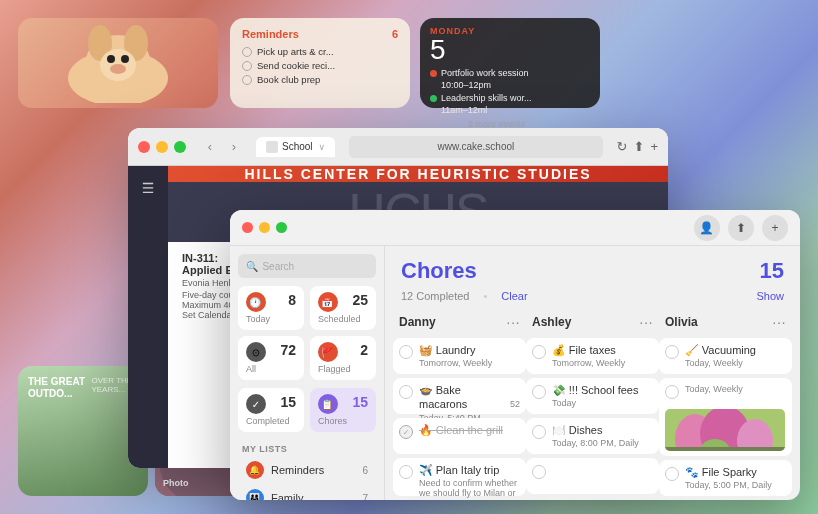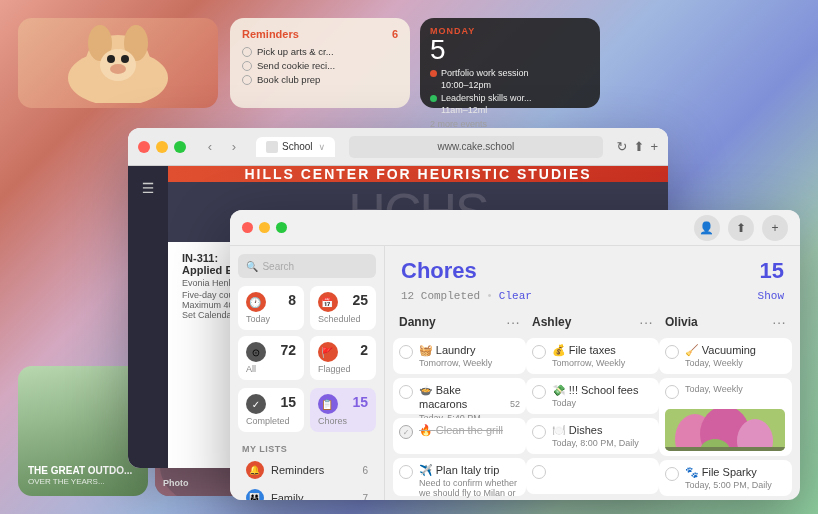--- a/index.html
+++ b/index.html
@@ -131,35 +131,36 @@
     .cal-event-dot.green { background: #30c060; }
     .cal-event-text {
       font-size: 9px;
       color: #eee;
       line-height: 1.3;
     }
     .cal-more {
       font-size: 9px;
       color: #aaa;
       margin-top: 2px;
+      margin-left: 38px;
     }
 
     
     .widget-outdoor {
       position: absolute;
       bottom: 18px;
       left: 18px;
       width: 130px;
       height: 130px;
       border-radius: 14px;
       background: linear-gradient(170deg, #b8d8b0, #608858);
       padding: 10px;
       z-index: 2;
       display: flex;
-      flex-direction: column;
+      flex-direction: row;
       justify-content: flex-end;
     }
     .widget-outdoor-title {
       font-size: 10px;
       font-weight: 700;
       color: #fff;
       text-transform: uppercase;
       line-height: 1.2;
     }
     .widget-outdoor-sub {
@@ -516,22 +517,21 @@
       font-size: 22px;
       font-weight: 700;
       color: #5050e0;
     }
     .rem-main-sub {
       padding: 0 16px 8px;
       font-size: 11px;
       color: #888;
       display: flex;
       align-items: flex-start;
-      gap: 6px;
-      font-family: Liberation Mono, monospace;
+      gap: 14px;
     }
     .rem-clear-link {
       color: #5050e0;
       font-size: 11px;
       cursor: pointer;
     }
 
     
     .rem-columns {
       display: flex;

